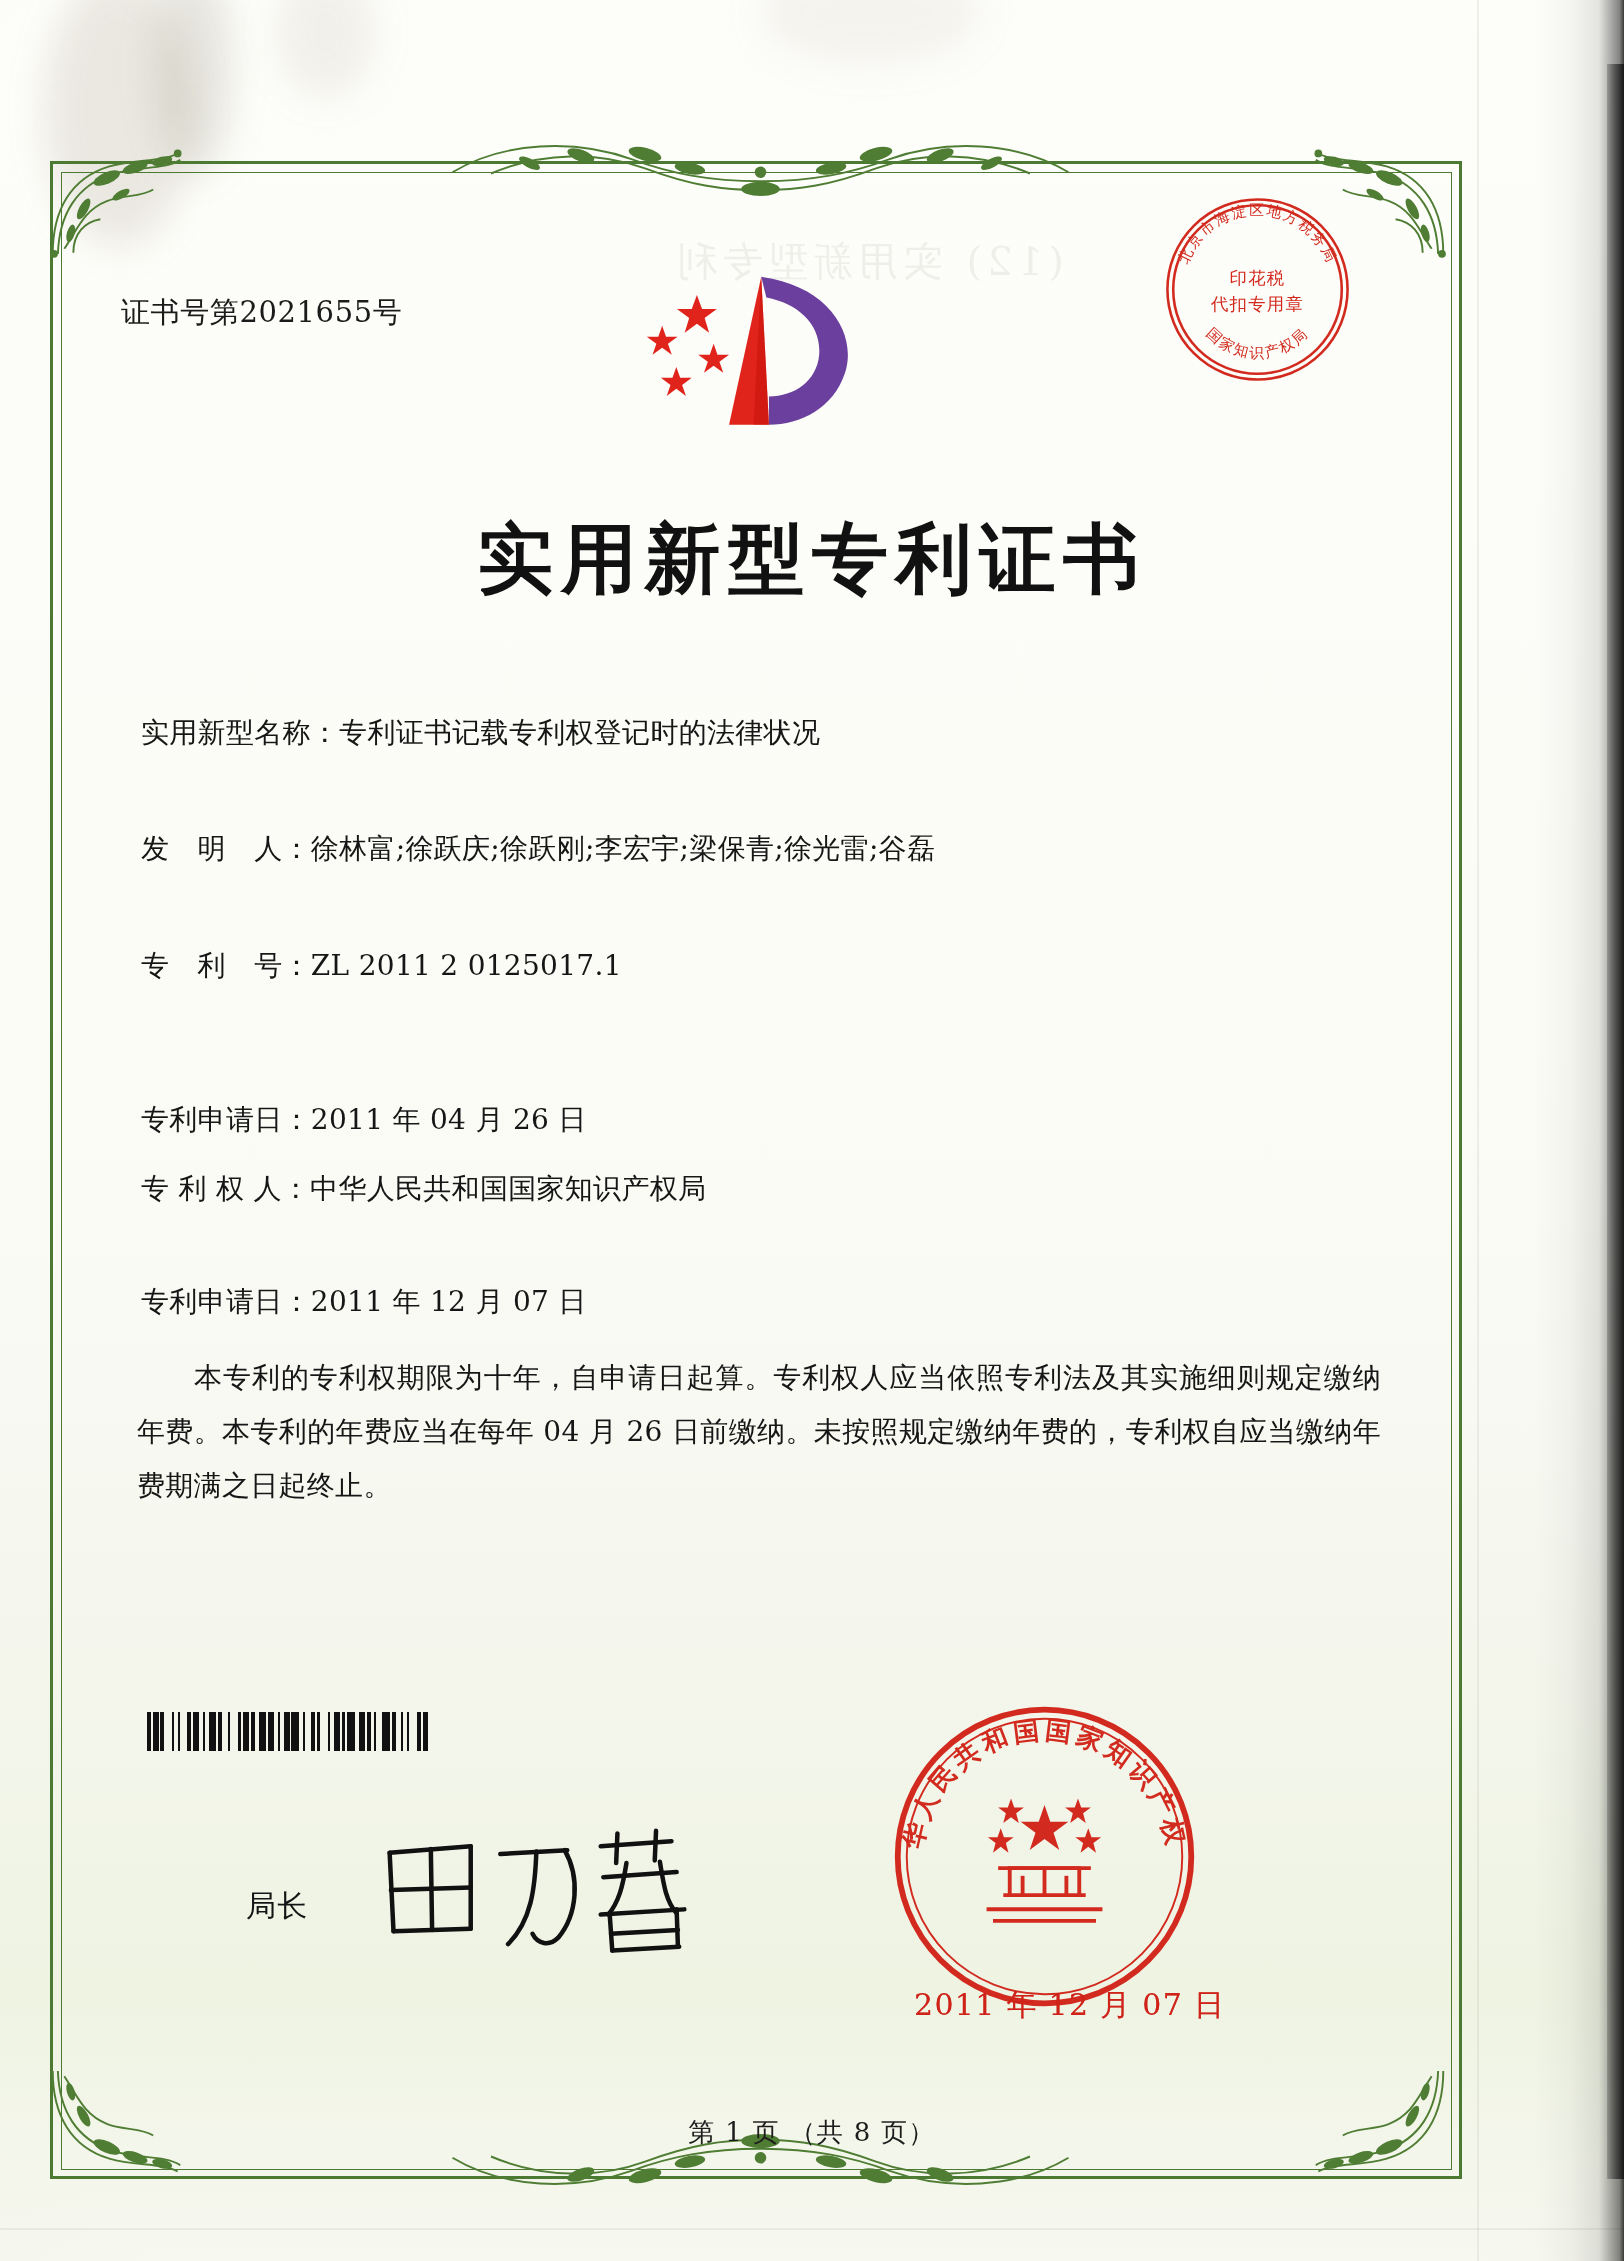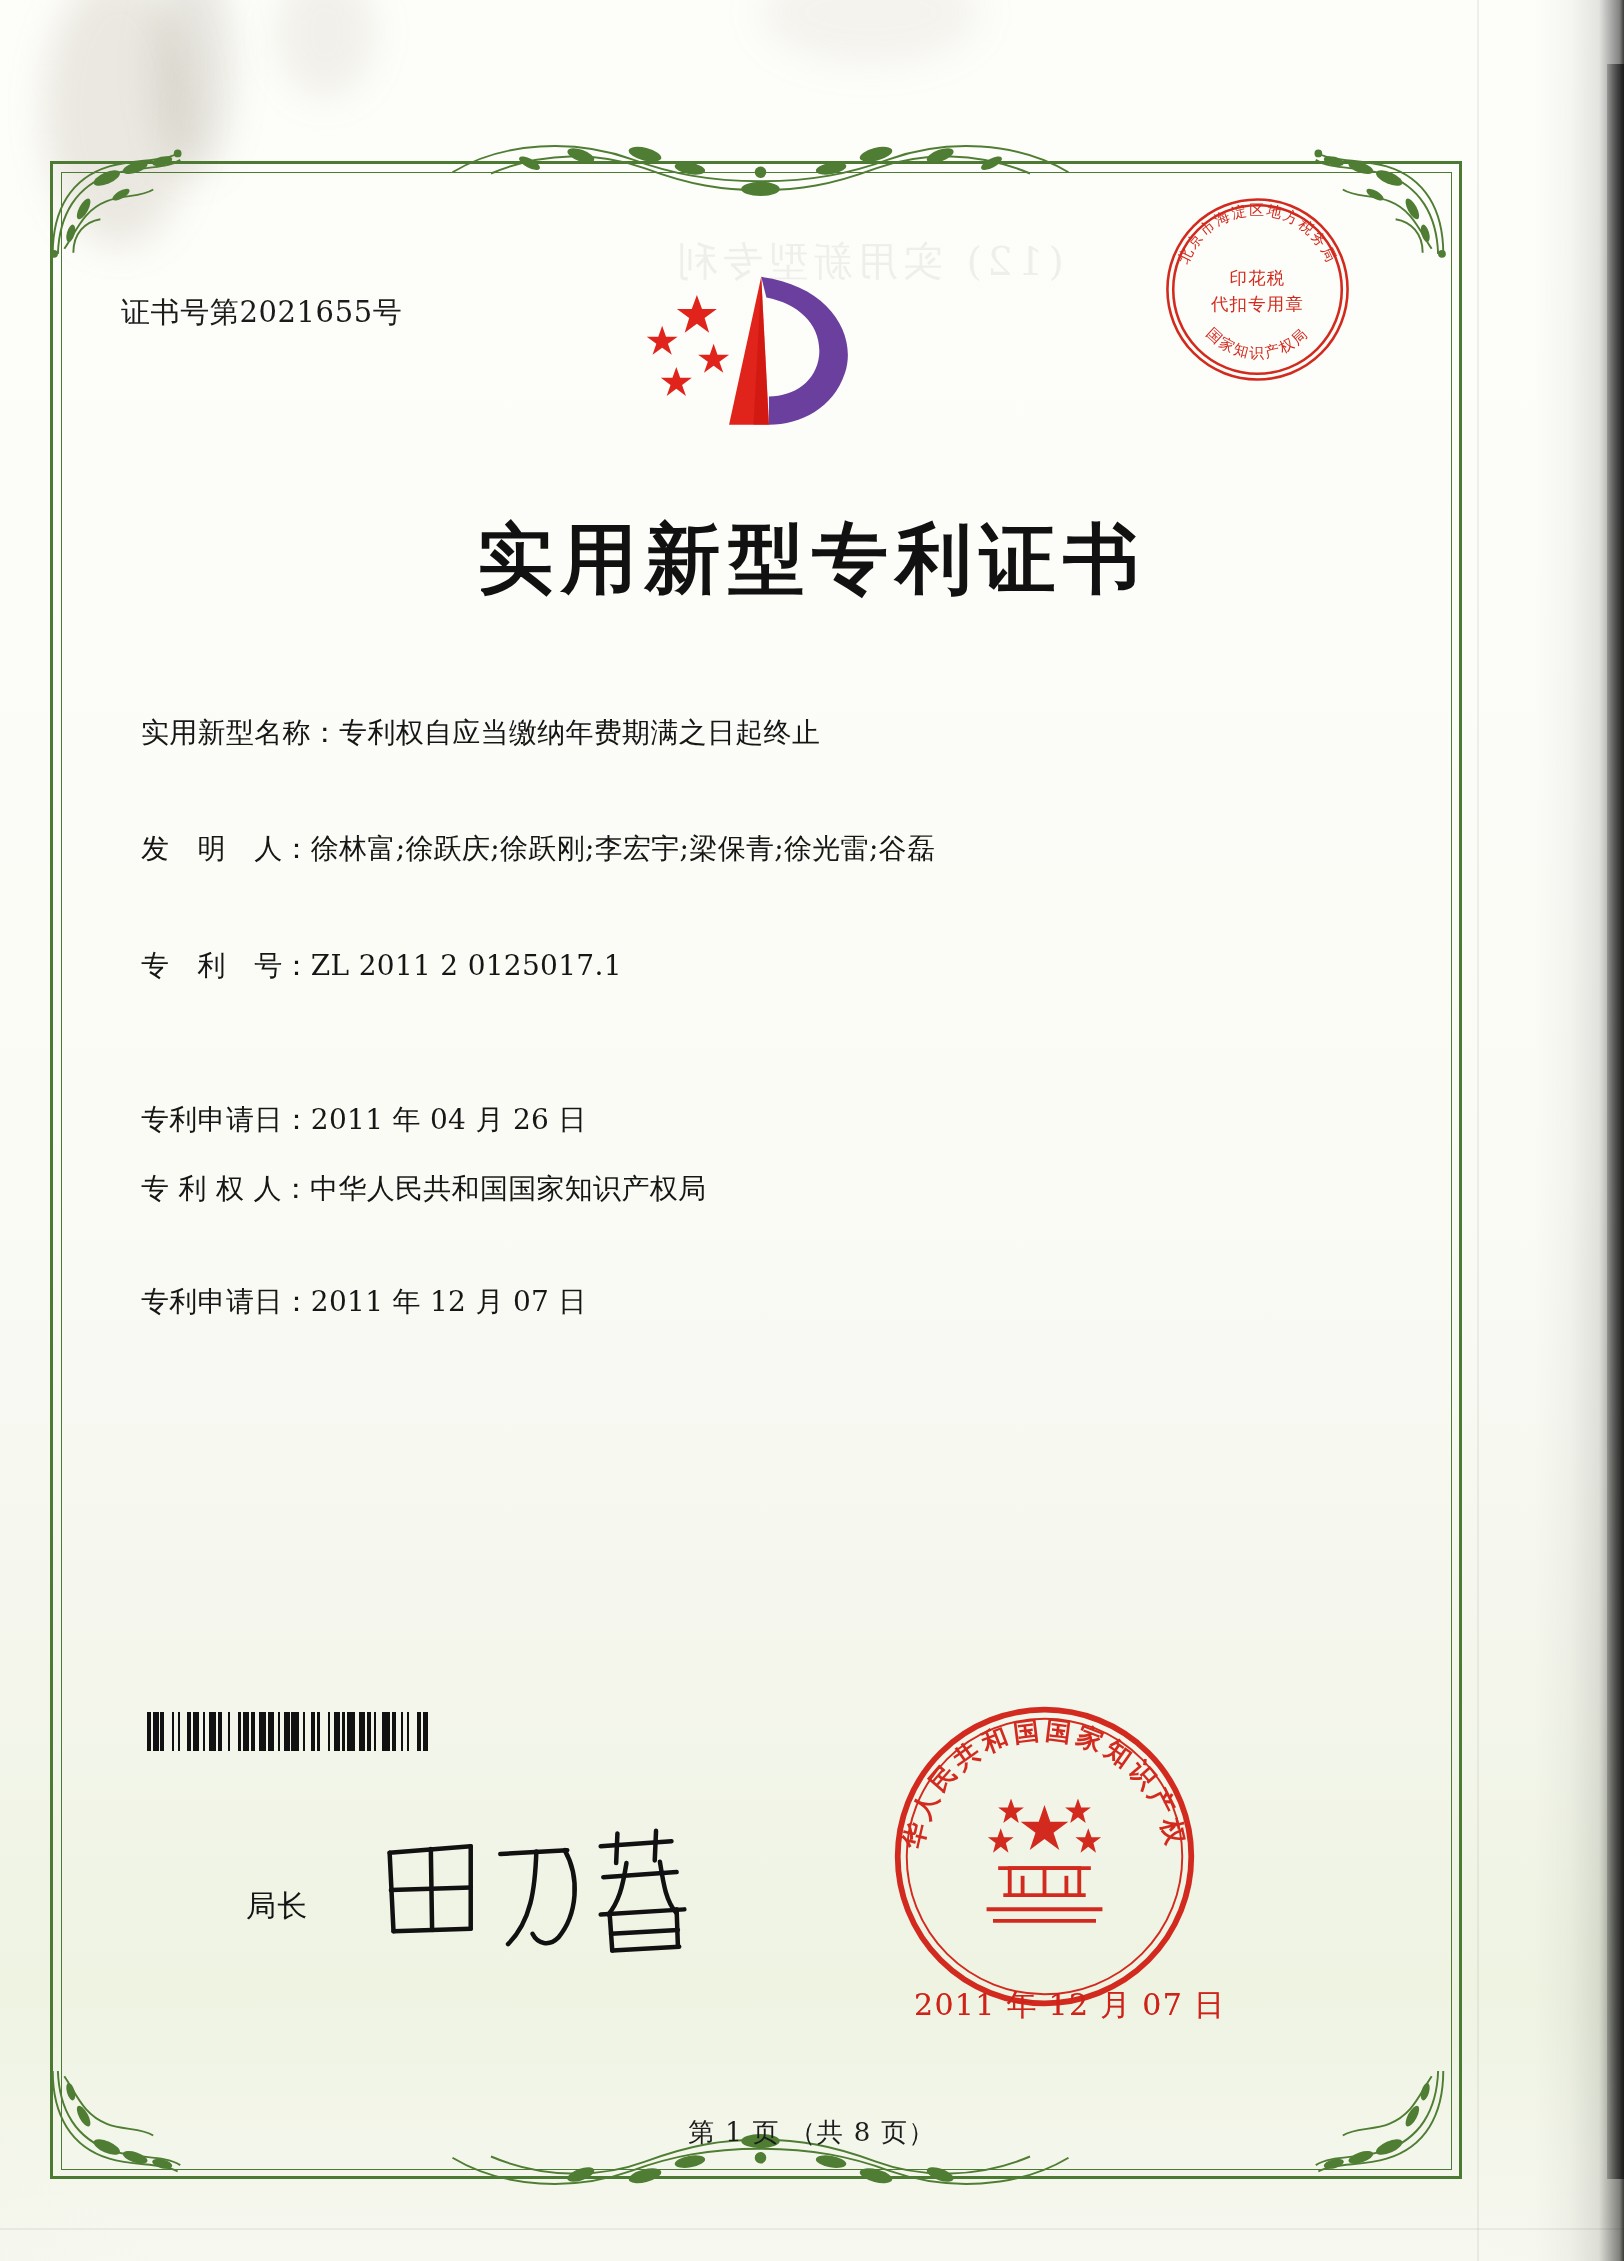--- a/index.html
+++ b/index.html
@@ -381,39 +381,40 @@
   <text font-size="23" fill="#d22a1e" font-family="'DejaVu Serif',serif" letter-spacing="3">
     <textPath href="#taxBotArc" startOffset="50%" text-anchor="middle">国家知识产权局</textPath>
   </text>
   <text x="150" y="142" font-size="27" fill="#d22a1e" text-anchor="middle" font-family="'DejaVu Serif',serif" letter-spacing="2">印花税</text>
   <text x="150" y="182" font-size="27" fill="#d22a1e" text-anchor="middle" font-family="'DejaVu Serif',serif" letter-spacing="2">代扣专用章</text>
 </svg>
 
 <div id="main-title">实用新型专利证书</div>
 
 <div class="field" id="f0">
-  <span class="lbl">实用新型名称：</span><span class="val">专利权自应当缴纳年费期满之日起终止</span>
+  <span class="lbl">实用新型名称：</span><span class="val">专利证书记载专利权登记时的法律状况</span>
 </div>
 <div class="field" id="f1">
   <span class="lbl">发　明　人：</span><span class="val">徐林富;徐跃庆;徐跃刚;李宏宇;梁保青;徐光雷;谷磊</span>
 </div>
 <div class="field" id="f2">
   <span class="lbl">专　利　号：</span><span class="val">ZL 2011 2 0125017.1</span>
 </div>
 <div class="field" id="f3">
   <span class="lbl">专利申请日：</span><span class="val">2011 年 04 月 26 日</span>
 </div>
 <div class="field" id="f4">
   <span class="lbl">专 利 权 人：</span><span class="val">中华人民共和国国家知识产权局</span>
 </div>
 <div class="field" id="f5">
   <span class="lbl">专利申请日：</span><span class="val">2011 年 12 月 07 日</span>
 </div>
 
 <div id="paras">
+  <p>本专利的专利权期限为十年，自申请日起算。专利权人应当依照专利法及其实施细则规定缴纳年费。本专利的年费应当在每年 04 月 26 日前缴纳。未按照规定缴纳年费的，专利权自应当缴纳年费期满之日起终止。</p>
 </div>
 
 <div id="barcode">
     <i style="width: 3.9px; background: rgb(17, 17, 17);"></i>
     <i style="width: 1.9px; background: transparent;"></i>
     <i style="width: 5.8px; background: rgb(17, 17, 17);"></i>
     <i style="width: 1.9px; background: transparent;"></i>
     <i style="width: 3.9px; background: rgb(17, 17, 17);"></i>
     <i style="width: 7.7px; background: transparent;"></i>
     <i style="width: 1.9px; background: rgb(17, 17, 17);"></i>

